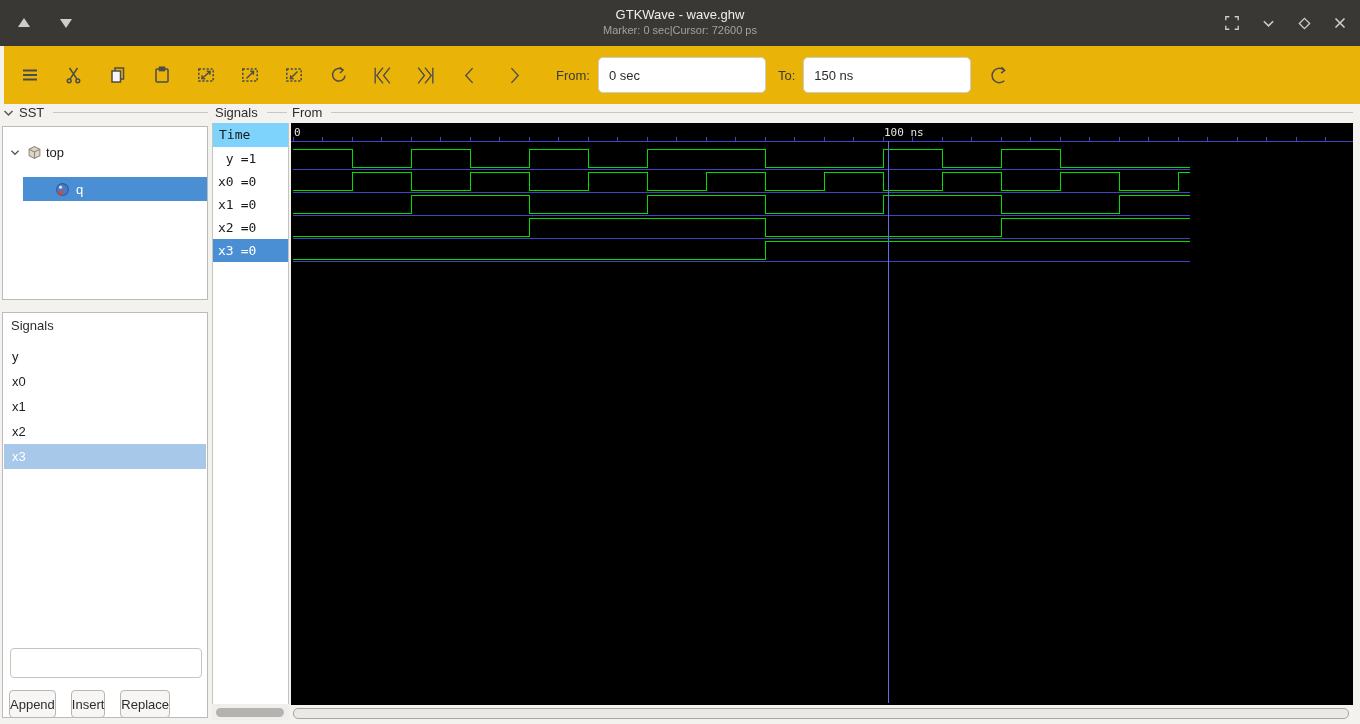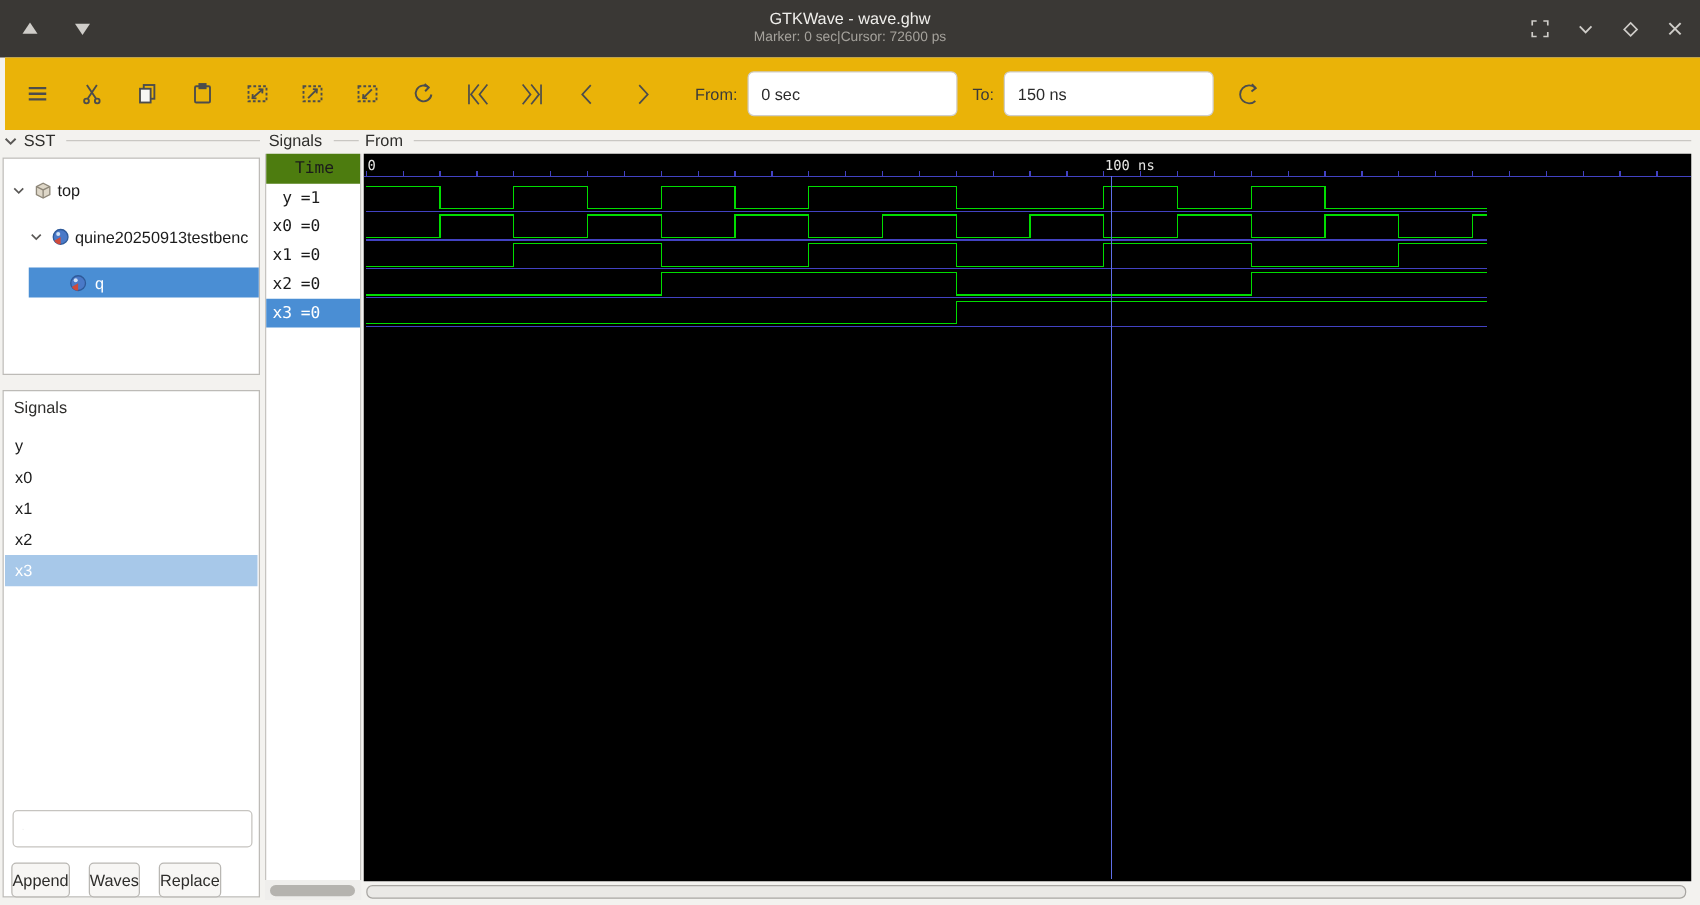--- a/index.html
+++ b/index.html
@@ -42,21 +42,21 @@
   .sig-item { height:25px; line-height:25px; padding-left:8px; font-size:13px; color:#1b1b1b; cursor:default; }
   .sig-item.selected-light { background:#a7c8e9; color:#ffffff; }
   .search-wrap { position:absolute; left:7px; top:335px; width:192px; height:30px; border:1px solid #c6c4c0; border-radius:4px; background:#ffffff; display:flex; align-items:center; padding-left:7px; }
   .search-wrap input { border:none; outline:none; flex:1; height:26px; font-size:13px; margin-left:6px; background:transparent; }
   .list-buttons { position:absolute; left:6px; top:377px; width:196px; display:flex; }
   .gtk-btn { height:28px; background:#f7f6f4; border:1px solid #b9b7b3; border-radius:4px; font-size:13px; color:#2e2d2b; padding:0 0; cursor:pointer; font-family:"Liberation Sans",sans-serif; }
   .gtk-btn + .gtk-btn { margin-left:15px; }
 
   
   .names-panel { position:absolute; left:212px; top:123px; width:77px; height:581px; background:#ffffff; border-left:1px solid #c6c4c0; border-right:1px solid #c6c4c0; font-family:"DejaVu Sans Mono", monospace; font-size:13px; }
-  .time-header { height:24px; line-height:24px; background:#4d7c0f; color:#1b1b1b; padding-left:23px; cursor:default; }
+  .time-header { height:24px; line-height:24px; background:#7dd3fc; color:#1b1b1b; padding-left:6px; cursor:default; }
   .name-row { height:23px; line-height:23px; padding-left:5px; color:#1b1b1b; cursor:default; white-space:nowrap; }
   .name-row.selected-row { background:#4a8ed4; color:#ffffff; }
   .sig-name { display:inline-block; width:2ch; text-align:right; }
   .sig-val { margin-left:7px; }
 
   
   .hscroll { position:absolute; background:#efeeec; }
   .hscroll .thumb { position:absolute; background:#b5b3af; border-radius:5px; }
   .hscroll.outlined { background:transparent; }
   .hscroll.outlined .thumb { background:#eae9e6; border:1px solid #a8a6a2; }
@@ -215,33 +215,20 @@
         <svg width="10" height="9" viewBox="0 0 10 10" style="stroke:#5a5856;fill:none;stroke-width:1.5">
             <polyline points="1,3 5,7 9,3"></polyline>
           </svg>
       </span>
       <svg width="15" height="15" viewBox="0 0 14 14" style="margin:0 4px 0 6px;">
           <polygon points="2,4 7,1.5 12,4 12,10 7,12.5 2,10" fill="#ded7c8" stroke="#8f887a" stroke-width="1"></polygon>
           <path d="M2 4 L7 6.5 L12 4 M7 6.5 V12.5" stroke="#8f887a" fill="none" stroke-width="1"></path>
         </svg>
       <span>top</span>
     </div>
-    <div class="tree-row" style="padding-left:20px;">
-      <span class="expander">
-        <svg width="10" height="9" viewBox="0 0 10 10" style="stroke:#5a5856;fill:none;stroke-width:1.5">
-            <polyline points="1,3 5,7 9,3"></polyline>
-          </svg>
-      </span>
-      <svg width="15" height="15" viewBox="0 0 14 14" style="margin:0 4px 0 6px;">
-          <circle cx="7" cy="7" r="5.5" fill="#4a79c8" stroke="#2e5a9a" stroke-width="1"></circle>
-          <path d="M7 7 L2.3 9.8 A5.5 5.5 0 0 0 7 12.5 Z" fill="#d04a3a"></path>
-          <circle cx="5.2" cy="4.8" r="1.5" fill="#cfe0f5"></circle>
-        </svg>
-      <span style="overflow:hidden;white-space:nowrap;">quine20250913testbenc</span>
-    </div>
     <div class="tree-row selected-row" style="padding-left:36px; margin-left:20px; width:186px;">
       <svg width="15" height="15" viewBox="0 0 14 14" style="margin:0 6px 0 -4px;">
           <circle cx="7" cy="7" r="5.5" fill="#4a79c8" stroke="#2e5a9a" stroke-width="1"></circle>
           <path d="M7 7 L2.3 9.8 A5.5 5.5 0 0 0 7 12.5 Z" fill="#d04a3a"></path>
           <circle cx="5.2" cy="4.8" r="1.5" fill="#cfe0f5"></circle>
         </svg>
       <span>q</span>
     </div>
   </div>
 
@@ -256,21 +243,21 @@
     </div>
     <div class="search-wrap">
       <svg width="15" height="15" viewBox="0 0 16 16" style="stroke:#8a8884;fill:none;stroke-width:1.4">
           <circle cx="6.5" cy="6.5" r="4.2"></circle>
           <path d="M9.8 9.8 L13.5 13.5"></path>
         </svg>
       <input placeholder="" style="">
     </div>
     <div class="list-buttons">
       <button class="gtk-btn">Append</button>
-      <button class="gtk-btn">Waves</button>
+      <button class="gtk-btn">Insert</button>
       <button class="gtk-btn">Replace</button>
     </div>
   </div>
 
   <div class="frame-label" style="left:215px; top:105px; width:72px;">
     <span>Signals</span>
     <span class="frame-line"></span>
   </div>
   <div class="names-panel">
     <div class="time-header">Time</div>

